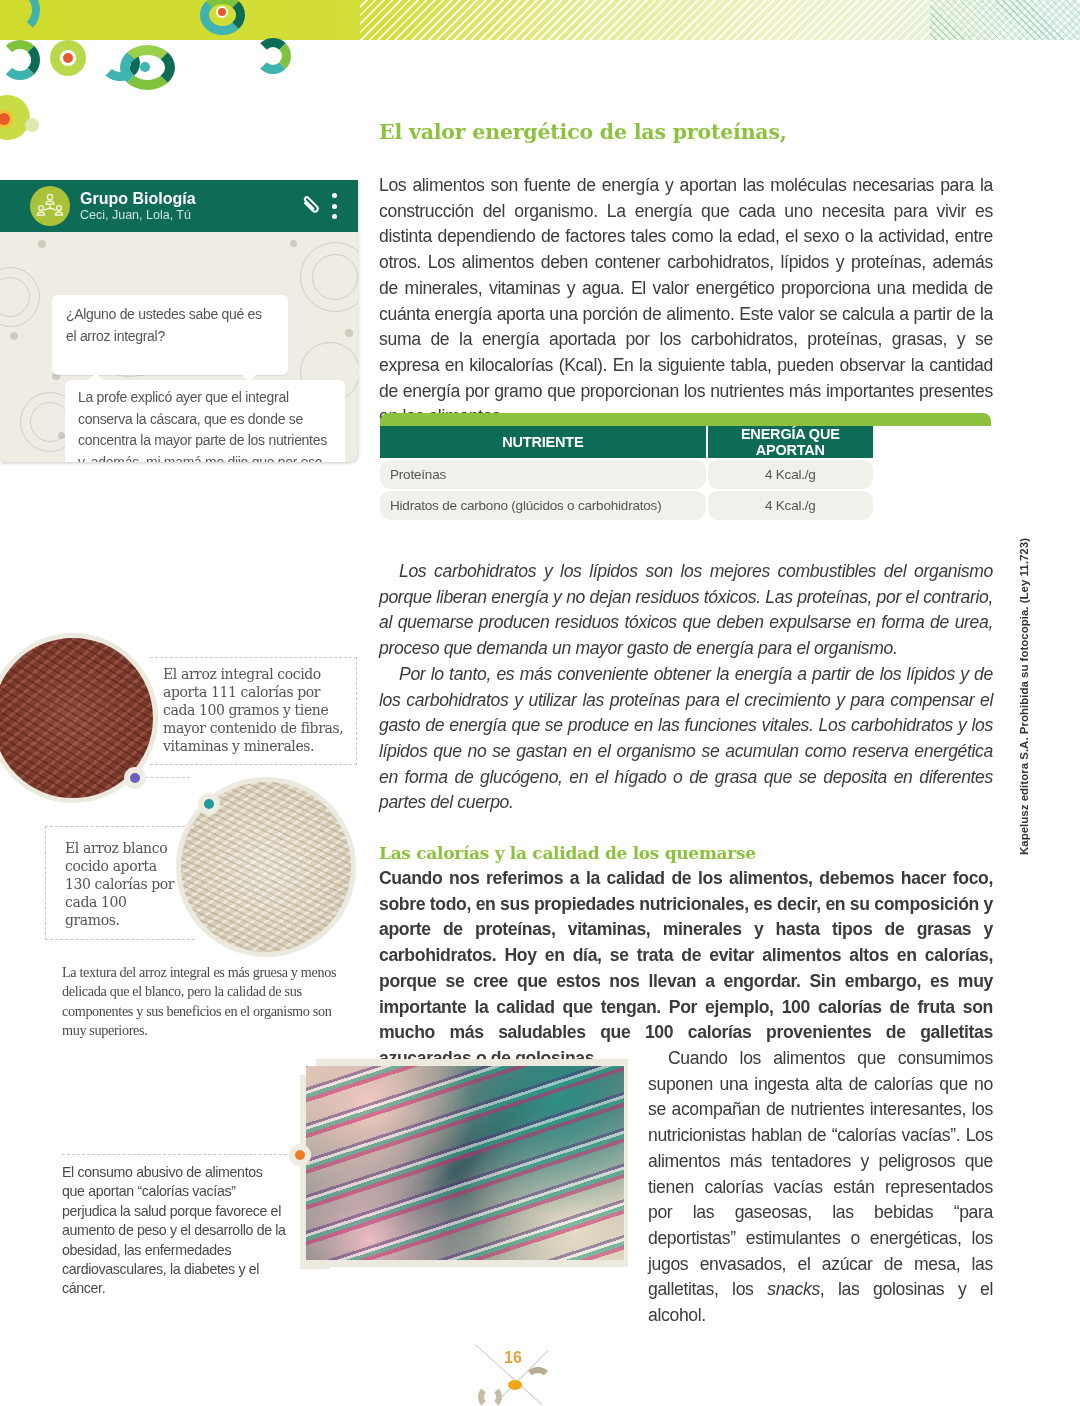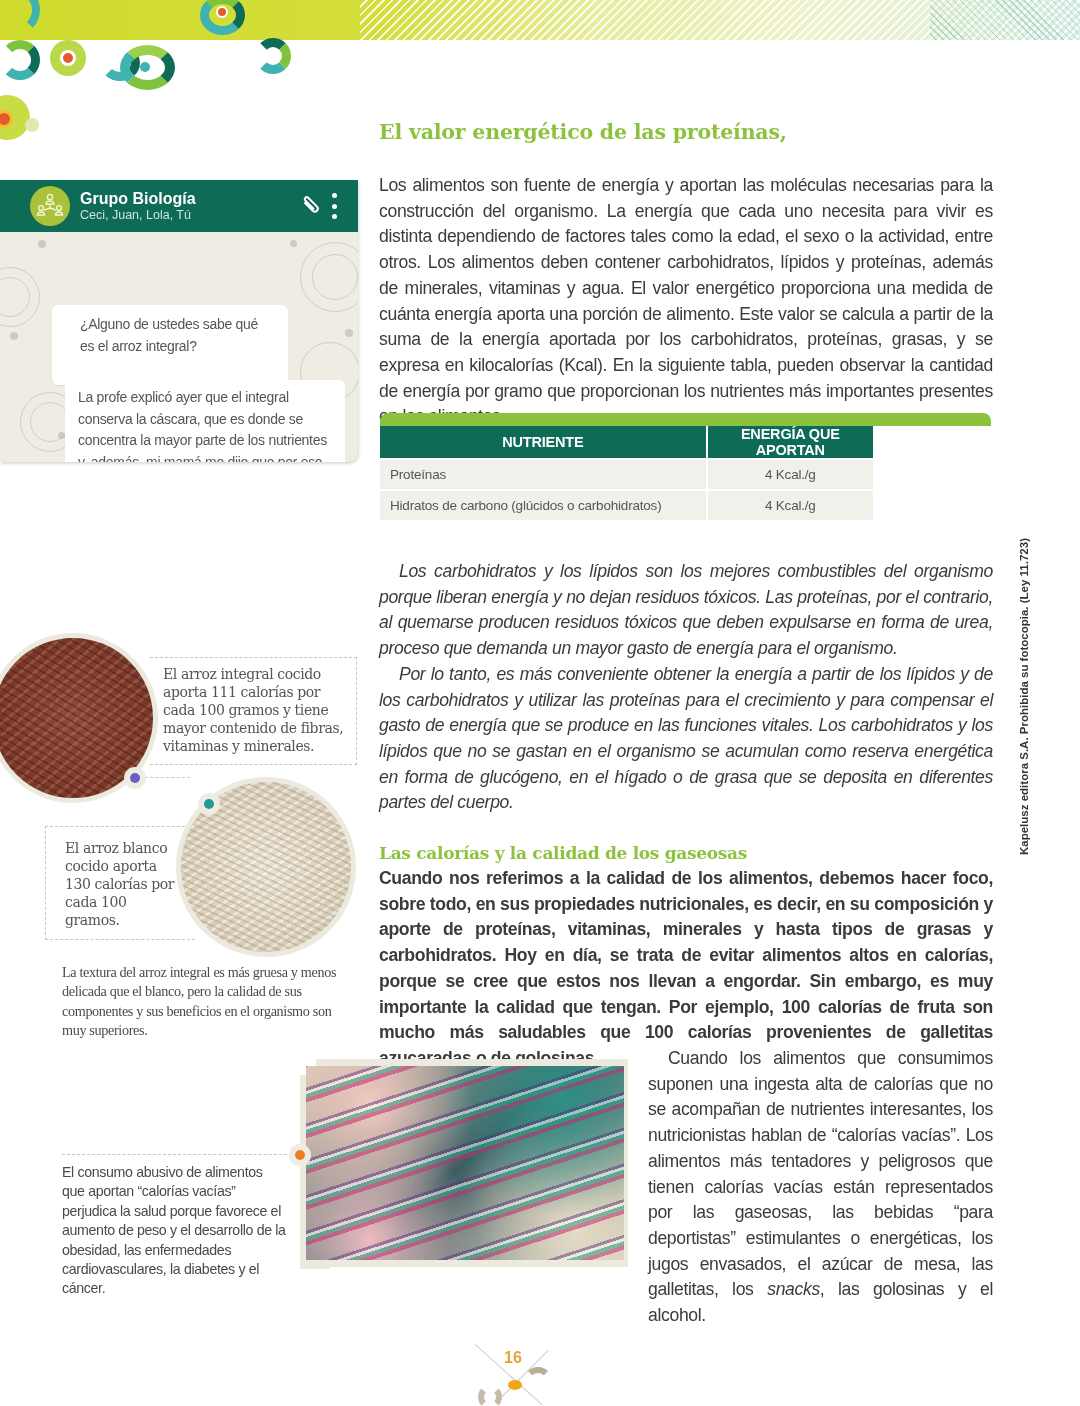--- a/index.html
+++ b/index.html
@@ -40,21 +40,21 @@
   .chat-more { position: absolute; left: 330px; top: 13px; width: 8px; height: 26px; display: flex; flex-direction: column; justify-content: space-between; align-items: center; }
   .chat-more span { width: 5px; height: 5px; border-radius: 50%; background: #fff; display: block; }
   .chat-body { position: relative; height: 230px; }
   .ring { position: absolute; border-radius: 50%; border: 1px solid rgba(160,150,130,0.35); }
   .dotbg { position: absolute; border-radius: 50%; background: rgba(170,160,145,0.45); }
   .bubble {
     position: absolute; background: #fff; border-radius: 6px; color: #555;
     font-family: "Liberation Sans", sans-serif; font-size: 14px; line-height: 21.5px; letter-spacing: -0.3px;
     box-shadow: 0 1px 1px rgba(0,0,0,0.08);
   }
-  .bubble-1 { left: 52px; top: 73px; width: 236px; height: 80px; padding: 9px 28px; }
+  .bubble-1 { left: 52px; top: 63px; width: 236px; height: 80px; padding: 9px 14px; }
   .bubble-1::after { content: ""; position: absolute; left: 190px; bottom: -7px; border: 7px solid transparent; border-top-color: #fff; border-bottom: 0; }
   .bubble-2 { left: 65px; top: 148px; width: 280px; height: 108px; padding: 7px 13px; }
   .bubble-2::before { content: ""; position: absolute; left: 24px; top: -7px; border: 7px solid transparent; border-bottom-color: #fff; border-top: 0; }
 
   
   .main-col { position: absolute; left: 379px; width: 614px; }
   .h1 {
     position: absolute; left: 379px; top: 120px; width: 620px;
     font-family: "DejaVu Serif", serif; font-weight: bold; color: #8dc23f;
     font-size: 20.5px; line-height: 25px; letter-spacing: -0.2px;
@@ -77,21 +77,21 @@
   .table-wrap { position: absolute; left: 380px; top: 413px; width: 611px; }
   .table-topbar { height: 13px; background: #8dc23f; border-radius: 8px 8px 0 0; }
   table.nut { width: 493px; border-collapse: separate; border-spacing: 0; }
   table.nut th {
     background: #0d6b56; color: #fff; font-size: 14.5px; font-weight: bold; height: 26px; letter-spacing: -0.2px;
   }
   table.nut th + th, table.nut td + td { border-left: 2px solid #fff; }
   table.nut td { font-size: 13.5px; color: #555; height: 31px; border-top: 2px solid #fff; letter-spacing: -0.2px; }
   table.nut td.c1 { padding-left: 10px; width: 409px; }
   table.nut td.c2 { text-align: center; width: 202px; }
-  table.nut tr.r-odd td { background: #f1f0eb; }
+  table.nut tr.r-odd td { background: #f1f0eb; border-radius: 11px; }
   table.nut tr.r-even td { background: #e7e5dd; }
 
   
   .photo-circle {
     position: absolute; border-radius: 50%; border: 5px solid #ece9de; overflow: hidden;
   }
   .rice-brown {
     left: -12px; top: 633px; width: 170px; height: 170px;
     background:
       repeating-linear-gradient(30deg, rgba(60,20,10,0.35) 0 2px, rgba(0,0,0,0) 2px 7px),
@@ -249,21 +249,21 @@
       </tr>
     </tbody>
   </table>
 </div>
 
 <div class="main-col block-2">
   <p class="p indent">Los carbohidratos y los lípidos son los mejores combustibles del organismo porque liberan energía y no dejan residuos tóxicos. Las proteínas, por el contrario, al quemarse producen residuos tóxicos que deben expulsarse en forma de urea, proceso que demanda un mayor gasto de energía para el organismo.</p>
   <p class="p indent">Por lo tanto, es más conveniente obtener la energía a partir de los lípidos y de los carbohidratos y utilizar las proteínas para el crecimiento y para compensar el gasto de energía que se produce en las funciones vitales. Los carbohidratos y los lípidos que no se gastan en el organismo se acumulan como reserva energética en forma de glucógeno, en el hígado o de grasa que se deposita en diferentes partes del cuerpo.</p>
 </div>
 
-<h2 class="h2">Las calorías y la calidad de los gaseosas</h2>
+<h2 class="h2">Las calorías y la calidad de los quemarse</h2>
 
 <div class="main-col block-3">
   <p class="p">Cuando nos referimos a la calidad de los alimentos, debemos hacer foco, sobre todo, en sus propiedades nutricionales, es decir, en su composición y aporte de proteínas, vitaminas, minerales y hasta tipos de grasas y carbohidratos. Hoy en día, se trata de evitar alimentos altos en calorías, porque se cree que estos nos llevan a engordar. Sin embargo, es muy importante la calidad que tengan. Por ejemplo, 100 calorías de fruta son mucho más saludables que 100 calorías provenientes de galletitas azucaradas o de golosinas.</p>
 </div>
 
 <div class="block-4">
   <p class="p indent"><span>Cuando los alimentos que consumimos suponen una ingesta alta de calorías que no se acompañan de nutrientes interesantes, los nutricionistas hablan de “calorías vacías”. Los alimentos más tentadores y peligrosos que tienen calorías vacías están representados por las gaseosas, las bebidas “para deportistas” estimulantes o energéticas, los jugos envasados, el azúcar de mesa, las galletitas, los </span><em>snacks</em><span>, las golosinas y el alcohol.</span></p>
 </div>
 
 <div class="dash-box box-1"></div>

